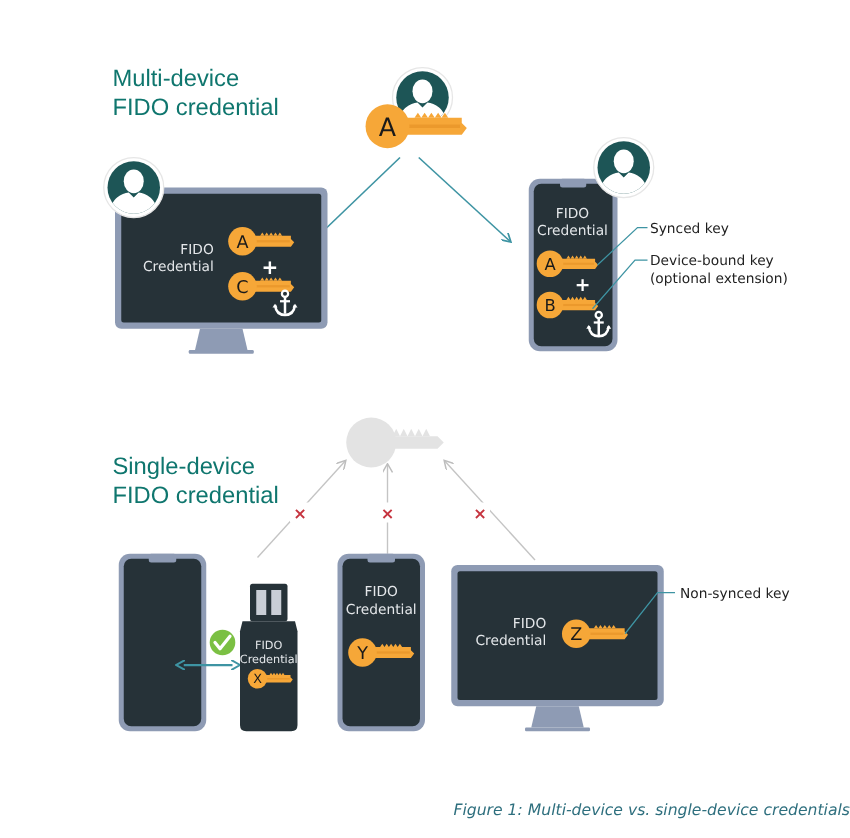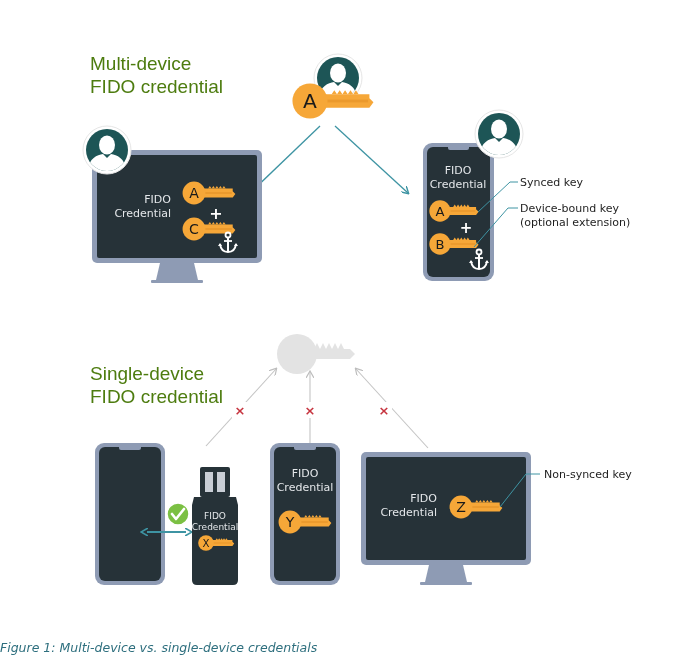--- a/index.html
+++ b/index.html
@@ -1,20 +1,20 @@
 <!DOCTYPE html>
 <html><head>
 <meta charset="utf-8">
 <style>
   html, body { margin: 0; padding: 0; background: #ffffff; }
   body { width: 680px; height: 670px; position: relative; overflow: hidden; font-family: "Liberation Sans", "DejaVu Sans", sans-serif; }
-  .title { position: absolute; font-size: 19px; line-height: 23px; color: #4d7c0f; font-weight: 500; }
+  .title { position: absolute; font-size: 19px; line-height: 23px; color: #0f766e; font-weight: 500; }
   .lbl-fido { fill: #e4e7ea; font-family: "DejaVu Sans", sans-serif; font-size: 11px; }
   .annot { font-family: "DejaVu Sans", sans-serif; font-size: 11px; fill: #1e1e1e; }
-  .caption { position: absolute; left: 0; right: 0; top: 640px; text-align: left; font-family: "DejaVu Sans", sans-serif; font-style: italic; font-size: 12.5px; color: #2e6f7e; }
+  .caption { position: absolute; left: 0; right: 0; top: 640px; text-align: right; font-family: "DejaVu Sans", sans-serif; font-style: italic; font-size: 12.5px; color: #2e6f7e; padding-left: 17px; }
   svg#diagram { position: absolute; left: 0; top: 0; }
 </style>
 </head>
 <body>
 
 <div class="title" style="left:90px; top:52px;">
   <div>Multi-device</div>
   <div>FIDO credential</div>
 </div>
 

